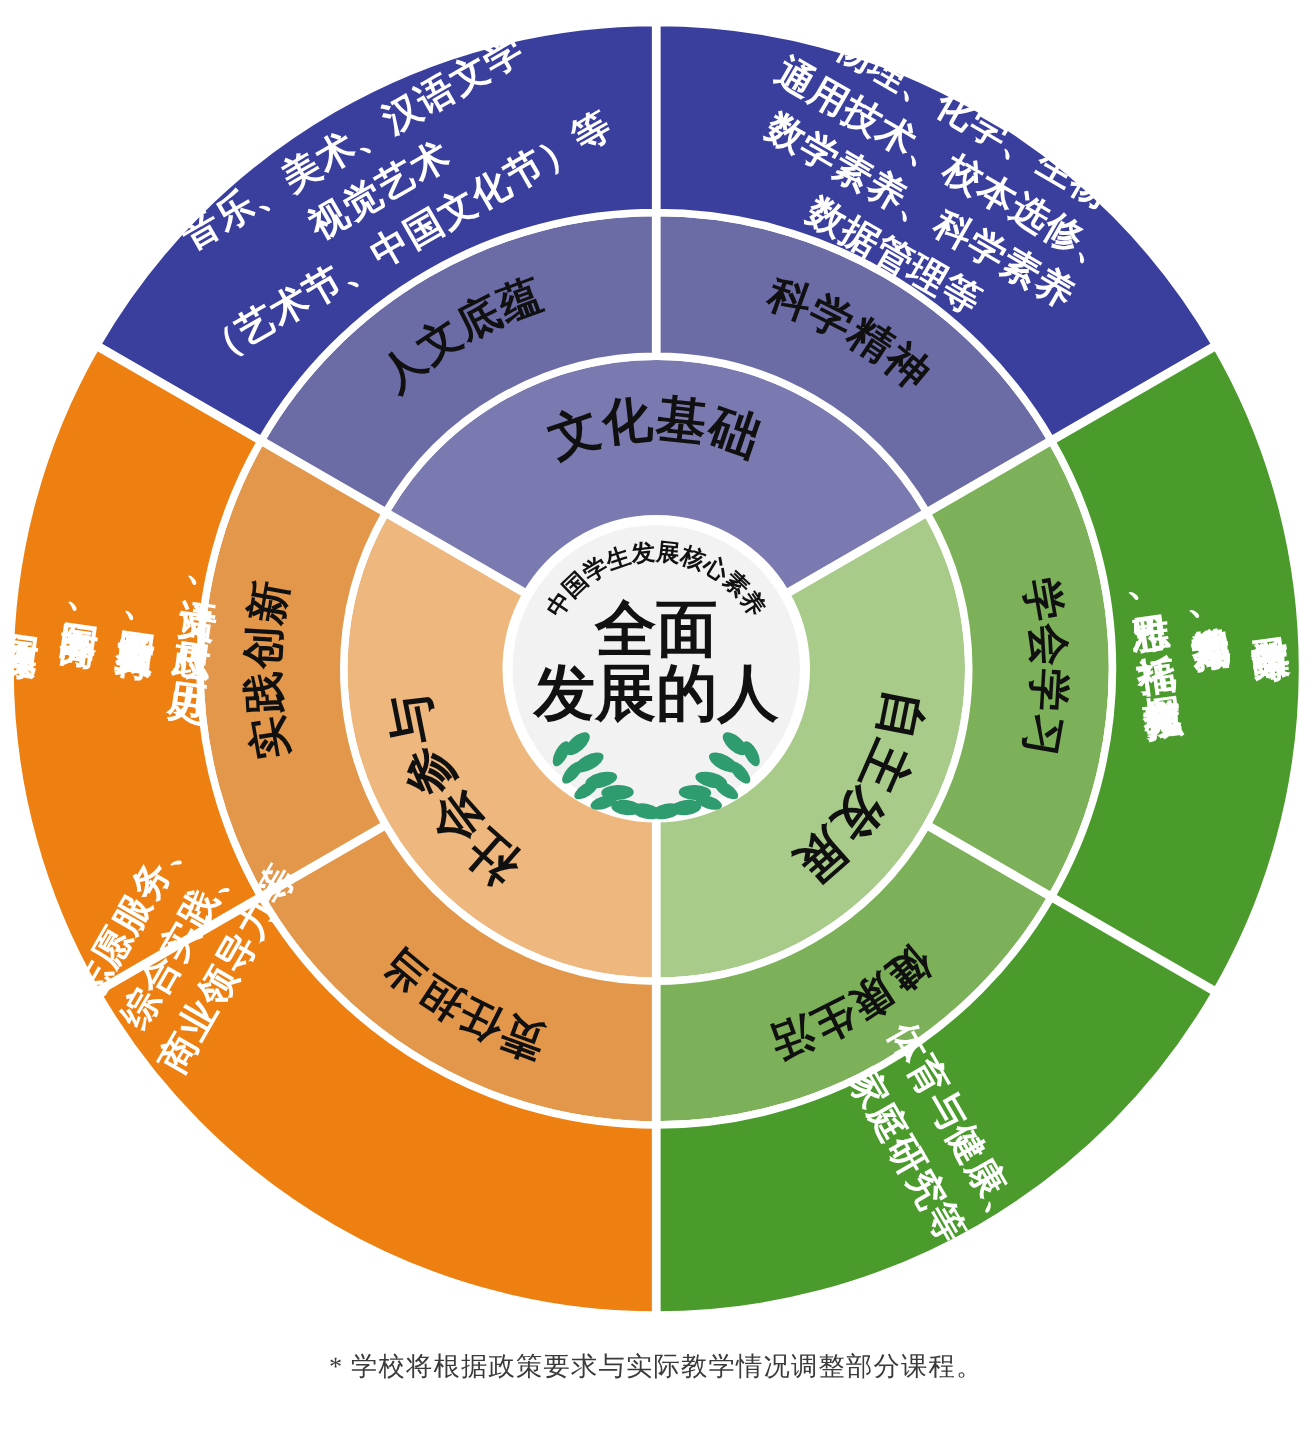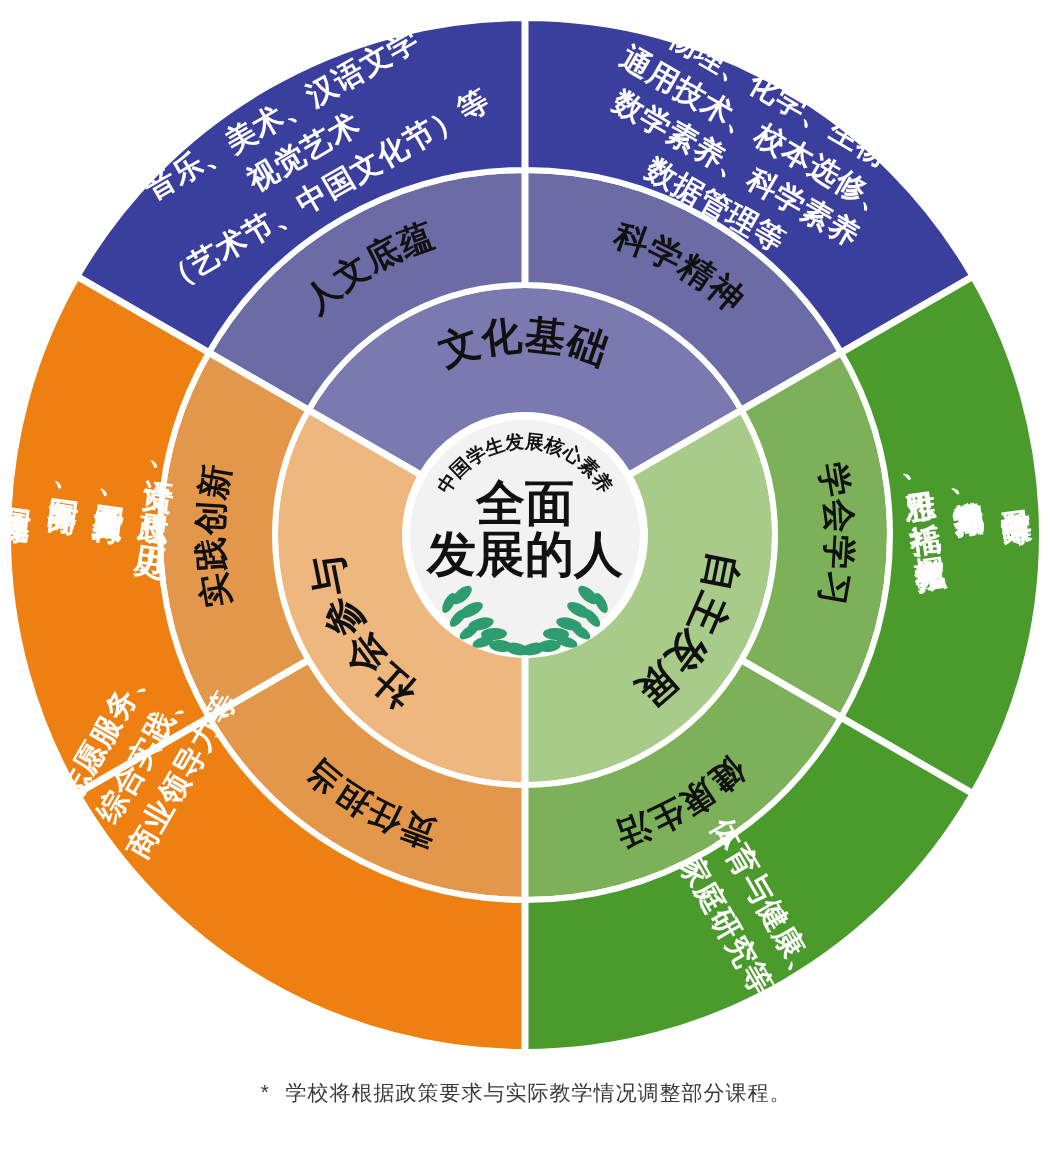--- a/index.html
+++ b/index.html
@@ -21,21 +21,21 @@
   }
   .t-outer{fill:#ffffff;font-size:30px;letter-spacing:1px;}
   .t-ring2{fill:#101010;font-size:34px;letter-spacing:2px;}
   .t-ring1{fill:#101010;font-size:40px;letter-spacing:3px;}
   .t-core-main{fill:#111111;font-weight:bold;font-size:49px;text-anchor:middle;}
   .t-core-arc{fill:#111111;font-size:19px;font-weight:bold;letter-spacing:1px;}
   .footnote{
     position:absolute;left:0;right:0;top:1079px;
     text-align:center;
     font-size:21px;color:#3a3a3a;
-    font-family:Liberation Mono, monospace;
+    font-family:Liberation Serif, serif;
     letter-spacing:1px;
   }
   .leaf{fill:#2e9c6f;}
 </style>
 </head>
 <body>
 
 <div id="stage">
 
   <svg id="wheel" viewBox="0 0 1050 1154">

